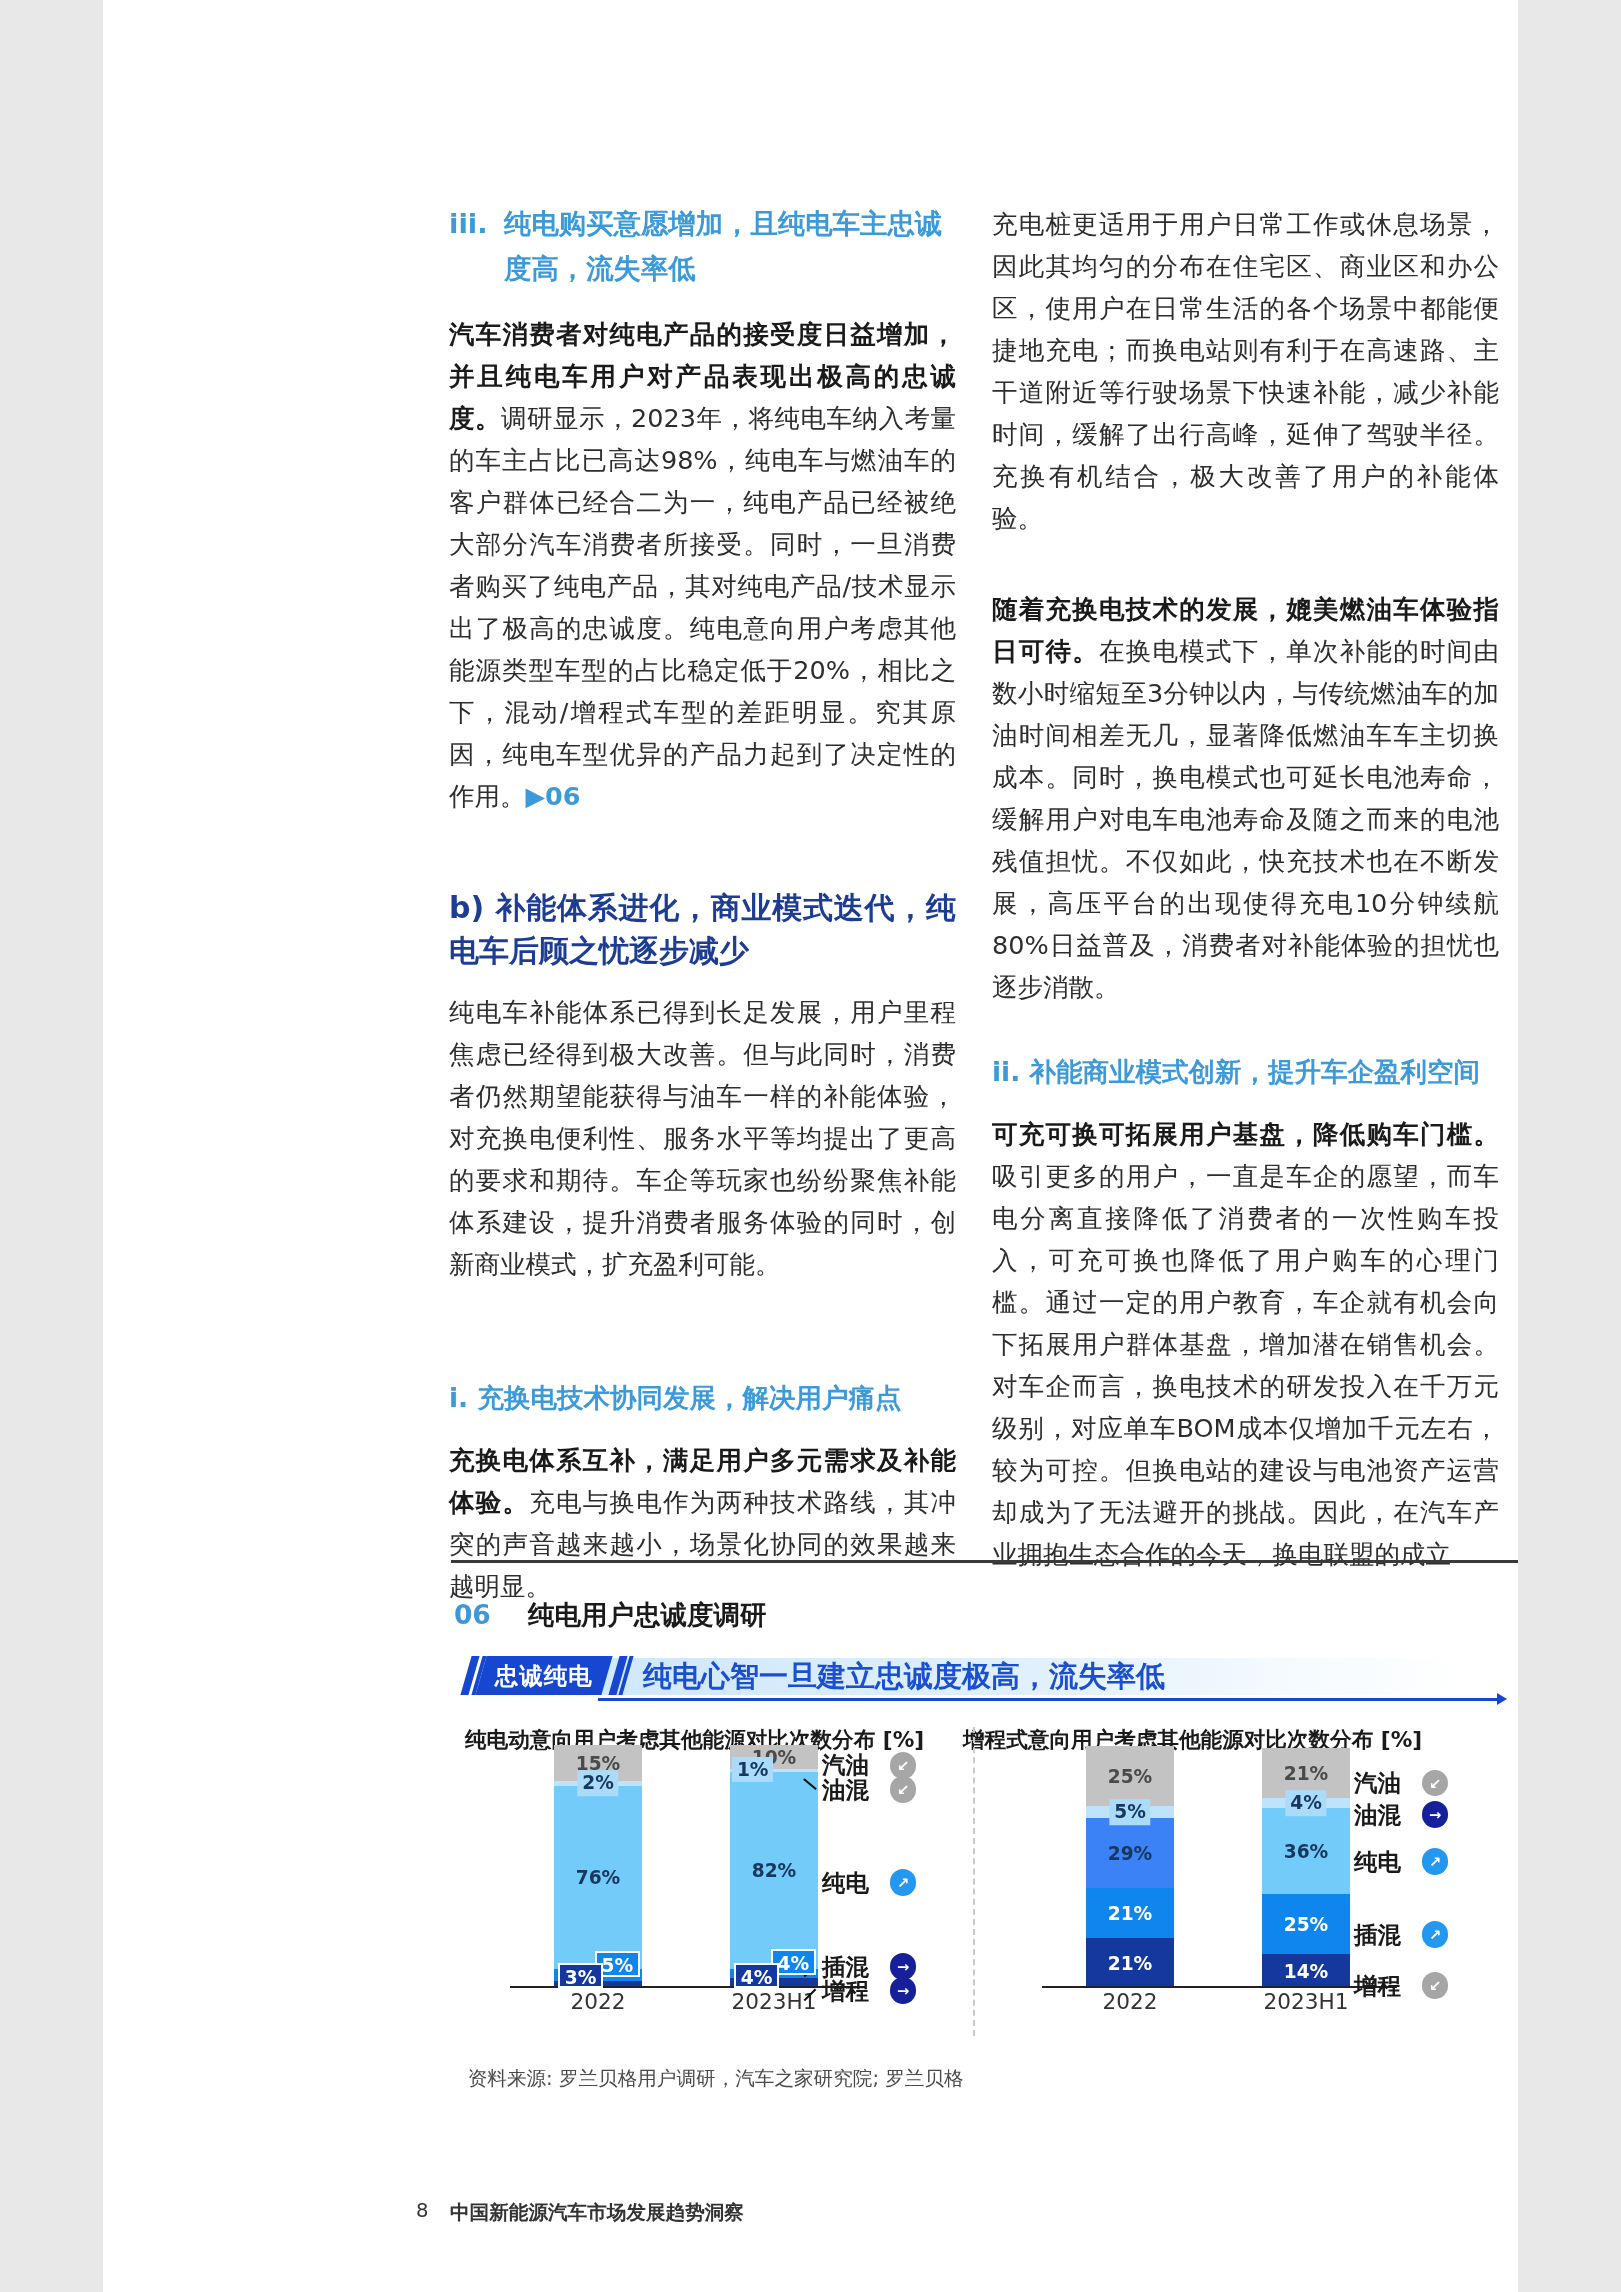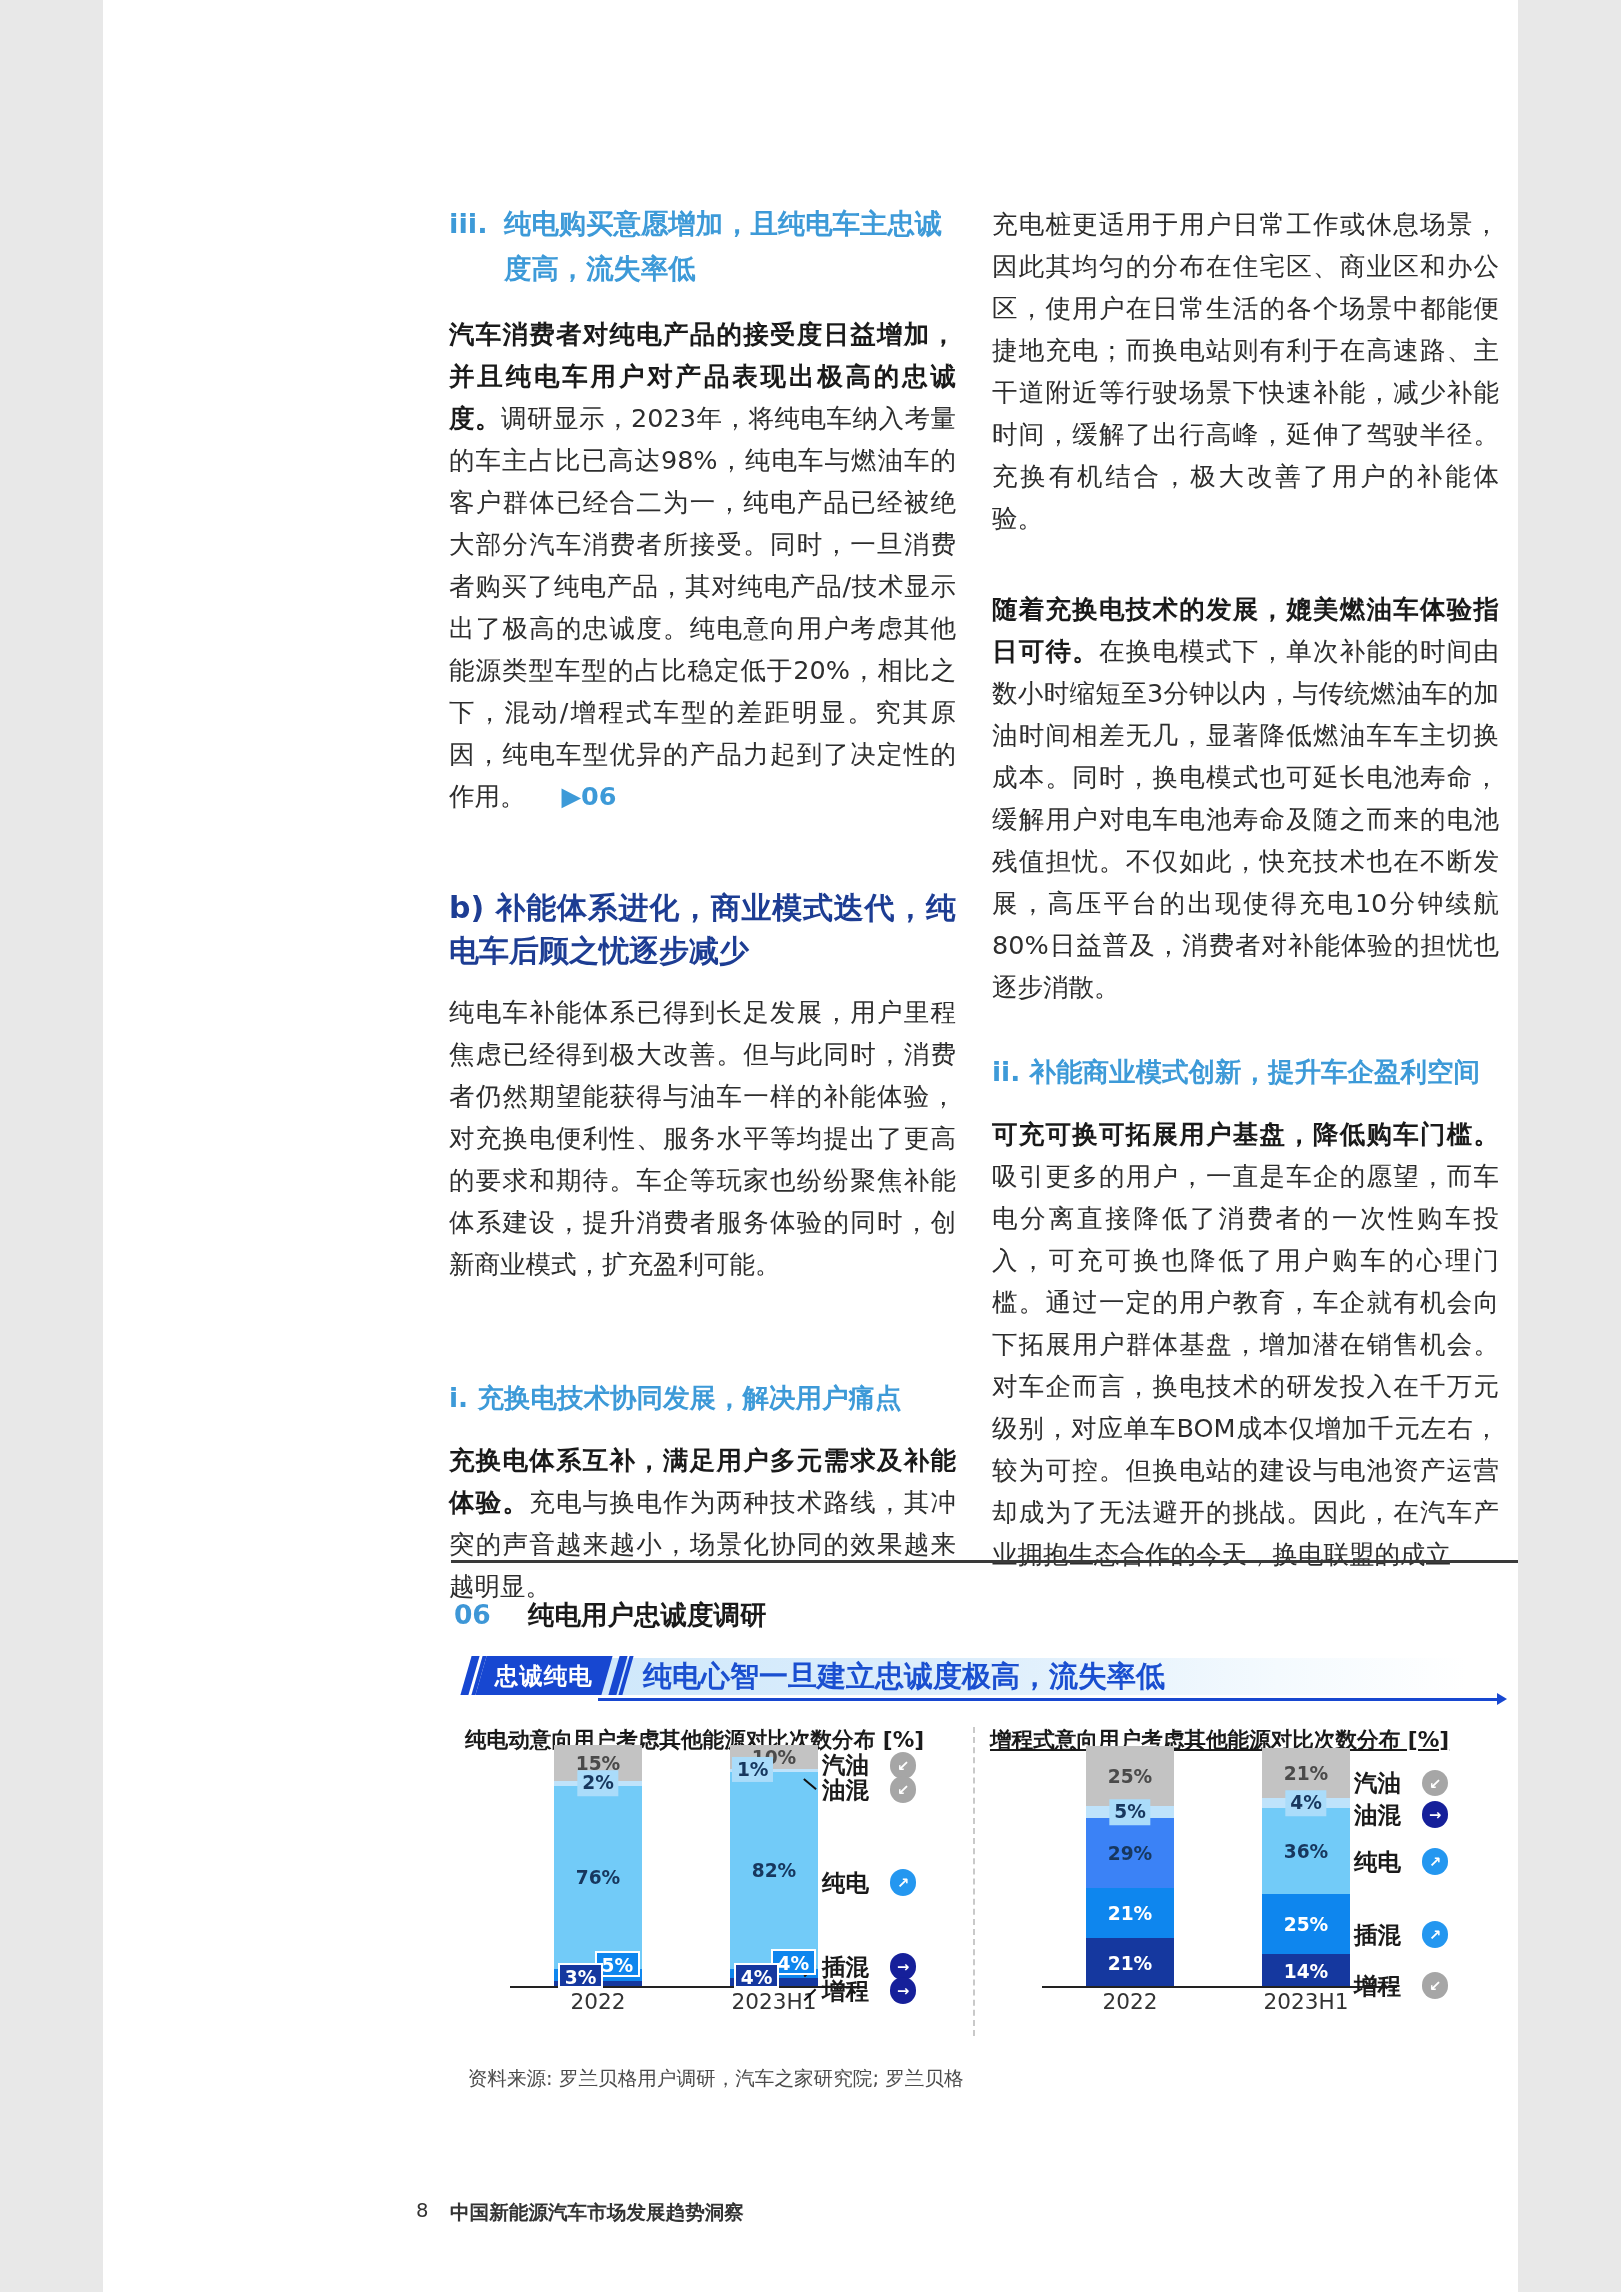--- a/index.html
+++ b/index.html
@@ -10,21 +10,21 @@
   .col-left{left:346px;}
   .col-right{left:889px;}
   .body-p{font-size:25.5px;line-height:42px;color:#2d2d2d;text-align:justify;margin:0 0 0 0;}
   .body-p b{color:#1a1a1a;font-weight:700;}
   .h-blue{color:#3d9ad8;font-weight:700;font-size:27.4px;line-height:45px;margin:0;}
   .h-iii{display:flex;}
   .h-iii .mk{width:55px;flex:0 0 55px;}
   .h-iii .tx{flex:1;}
   .h-navy{color:#1d3d93;font-weight:700;font-size:30px;line-height:43px;margin:69px 0 19.6px 0;text-align:justify;}
   .h-sub{color:#3d9ad8;font-weight:700;font-size:26.5px;line-height:39px;margin:0 0 21.6px 0;}
-  .fig-ref{color:#3d9ad8;font-weight:700;white-space:nowrap;margin-left:36px;}
+  .fig-ref{color:#3d9ad8;font-weight:700;white-space:nowrap;}
   .mb16{margin-bottom:15.7px;}
   .mb50{margin-bottom:49px;}
   .mb45{margin-bottom:44px;}
   .mt95{margin-top:93px;}
   
   .fig{position:absolute;left:348px;top:1560px;width:1166px;height:588px;}
   .fig-rule{position:absolute;left:0;top:0;width:1161px;height:2.9px;background:#3a3a3a;}
   .fig-head{position:absolute;left:2.9px;top:37px;display:flex;align-items:baseline;}
   .fig-num{color:#3e97d7;font-weight:700;font-size:26.5px;width:74px;}
   .fig-title{color:#1a1a1a;font-weight:700;font-size:26.5px;}
@@ -100,21 +100,21 @@
     <div class="stripe" style="left:25.5px;width:3.9px;"></div>
     <div class="banner-tag">
       <span>忠诚纯电</span>
     </div>
     <div class="stripe" style="left:163px;width:7.8px;"></div>
     <div class="stripe" style="left:173px;width:3.9px;"></div>
     <div class="banner-underline"></div>
     <div class="banner-arrow"></div>
 
     <div class="fig-chart-title" style="left:14px;">纯电动意向用户考虑其他能源对比次数分布 [%]</div>
-    <div class="fig-chart-title" style="left:539px;text-decoration:underline;">增程式意向用户考虑其他能源对比次数分布 [%]</div>
+    <div class="fig-chart-title" style="left:512px;">增程式意向用户考虑其他能源对比次数分布 [%]</div>
 
     <div class="chart" style="left:59px;">
         <div class="bar" style="left: 44px; width: 88px;">
           <div class="seg" style="height: 36px; background: rgb(195, 195, 195);">
             <span class="plain" style="color: rgb(74, 74, 74);">15%</span>
           </div>
           <div class="seg" style="height: 4.8px; background: rgb(191, 227, 251);">
             <span class="chip chip-center" style="background: rgb(170, 220, 250); color: rgb(23, 55, 94);">2%</span>
           </div>
           <div class="seg" style="height: 183px; background: rgb(114, 203, 248);">

